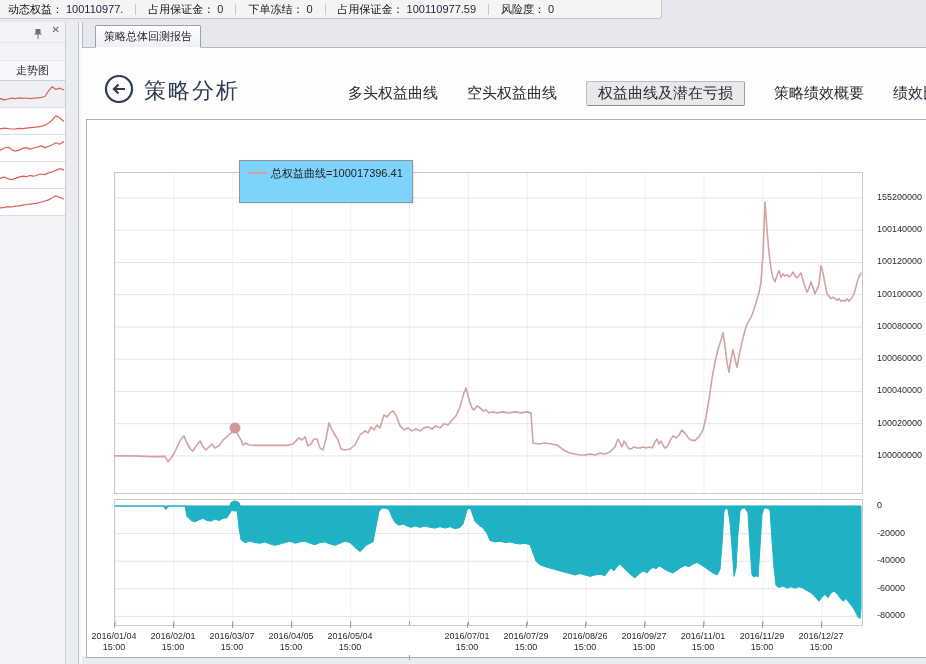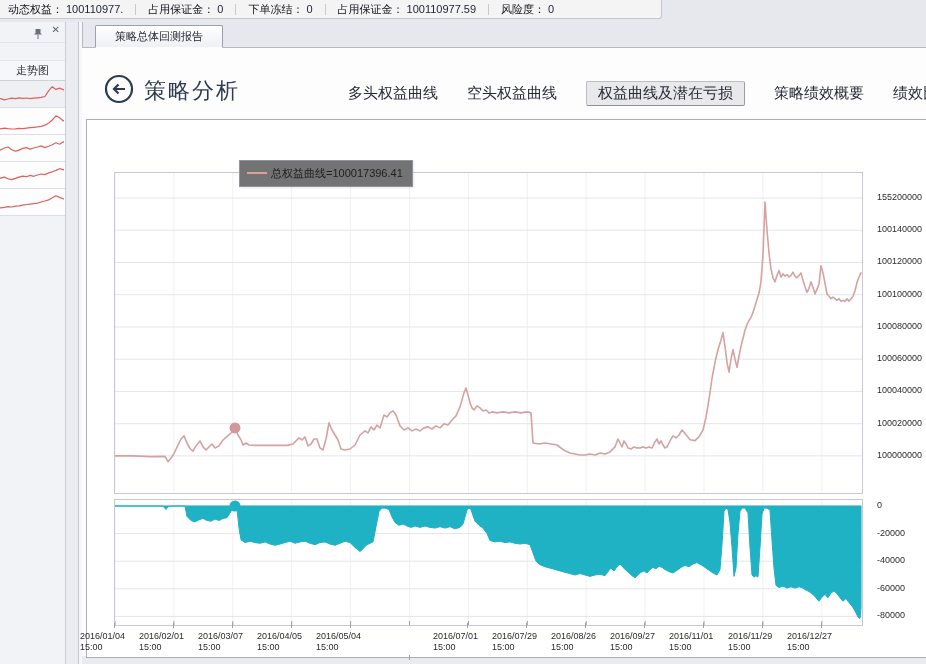--- a/index.html
+++ b/index.html
@@ -27,21 +27,21 @@
   .spark-cell{height:26px;background:#fdfdfe;border-bottom:1px solid #dcdee5;}
   .spark-cell.sel{background:#eef0f3;}
   .spark-cell svg{display:block;}
 
   .splitter{position:absolute;left:66px;top:22px;width:16px;bottom:0;background:#eaecf1;
             border-right:1px solid #b6b9c4;box-shadow:inset -3px 0 0 #f6f7fa,inset -4px 0 0 #c3c6cf;cursor:col-resize;}
 
   
   .main{position:absolute;left:82px;top:22px;right:-30px;bottom:0;}
   .tabbar{height:25px;position:relative;border-bottom:1px solid #b5b8c2;}
-  .tab{position:absolute;left:13px;bottom:-1px;height:21px;line-height:20px;padding:0 19px;
+  .tab{position:absolute;left:13px;bottom:-1px;height:21px;line-height:20px;padding:0 8px;
        background:linear-gradient(#ffffff,#eef0f4);border:1px solid #9aa0ad;border-bottom:1px solid #fdfdfe;
        border-radius:2px 2px 0 0;font-size:11px;color:#1f2330;cursor:default;}
   .content{position:absolute;top:26px;left:0;right:0;bottom:0;background:#fdfdfe;}
   .bottom-strip{position:absolute;left:0;right:0;top:608px;height:10px;background:#eaebf0;}
 
   .hdr{position:relative;height:71px;}
   .back{position:absolute;left:22px;top:26px;width:30px;height:30px;cursor:pointer;}
   .ptitle{position:absolute;left:62px;top:28px;font-size:22px;color:#2e3a50;letter-spacing:2px;}
   .nav{position:absolute;left:266px;top:25px;height:40px;display:flex;align-items:center;gap:29px;
        font-size:15px;color:#272b35;white-space:nowrap;}
@@ -52,34 +52,34 @@
   
   .card{position:absolute;left:4px;top:71px;width:886px;height:537px;background:#fff;
         border:1px solid #a9adb8;box-sizing:content-box;}
   .ctitle{position:absolute;left:27px;width:747px;top:8px;text-align:center;
           font-family:"Liberation Serif",serif;font-size:18px;color:#4a4a4a;letter-spacing:3px;}
   .plot{position:absolute;left:27px;border:1px solid #c6c9d1;background:#fff;}
   .plot.upper{top:52px;width:747px;height:320px;}
   .plot.lower{top:379px;width:747px;height:125px;}
   .plot svg{display:block;}
 
-  .legend{position:absolute;left:124px;top:-13px;background:#737373;border:1px solid #8f959e;
-          padding:3px 9px 4px 7px;font-size:11px;color:#1e1e1e;z-index:5;box-shadow:1px 1px 2px rgba(0,0,0,.10);}
+  .legend{position:absolute;left:124px;top:-13px;background:#7dd3fc;border:1px solid #8f959e;
+          padding:3px 9px 20px 7px;font-size:11px;color:#1e1e1e;z-index:5;box-shadow:1px 1px 2px rgba(0,0,0,.10);}
   .legend-row{display:flex;align-items:center;height:18px;}
   .sw-line{width:20px;border-top:2px solid;margin-right:4px;}
   .sw-tri{width:0;height:0;border-left:6px solid transparent;border-right:6px solid transparent;
           border-bottom:11px solid;margin-right:5px;}
 
   .ylabels{position:absolute;left:782px;width:70px;font-size:9px;color:#2b2b2b;}
   #uylabels{top:52px;height:320px;}
   #lylabels{top:379px;height:125px;}
   .ylab{position:absolute;left:8px;}
 
   .xlabels{position:absolute;left:27px;top:507px;width:747px;height:28px;font-size:9px;color:#2b2b2b;}
-  .xtick{position:absolute;width:68px;line-height:11px;top:4px;}
+  .xtick{position:absolute;width:68px;text-align:center;line-height:11px;top:4px;}
   .xtick::before{content:"";position:absolute;left:50%;top:-8px;height:5px;border-left:1px solid #9aa0a8;}
   .xtick span{display:block;}
 </style>
 </head>
 <body>
 <div id="app">
 
 <div class="topbar">
   <span class="stat">
         <span class="lbl">动态权益：</span>

